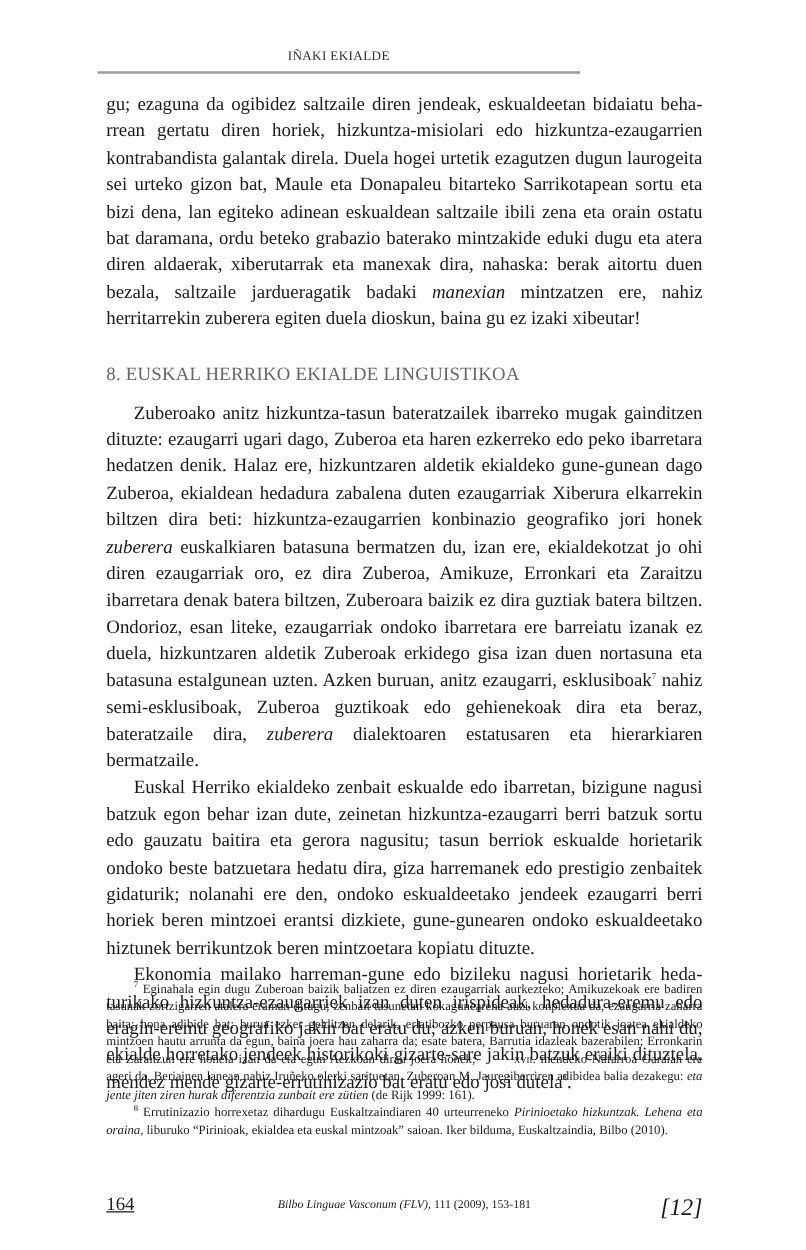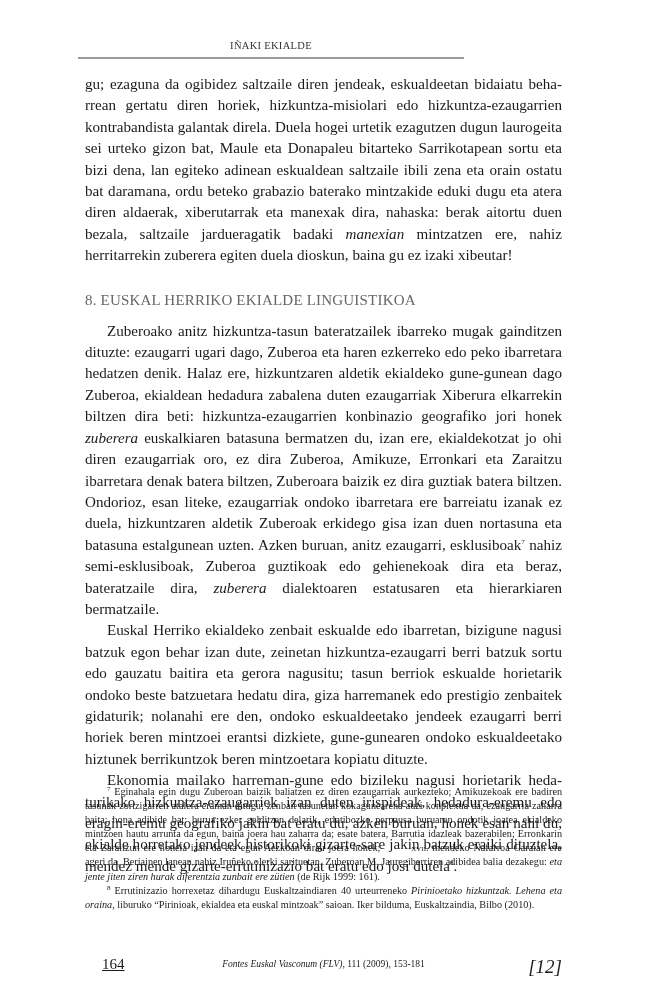--- a/index.html
+++ b/index.html
@@ -93,21 +93,21 @@
     }
     .page-footer {
       position: absolute;
       top: 956px;
       left: 85px;
       width: 477px;
       height: 20px;
     }
     .page-number {
       position: absolute;
-      left: 17px;
+      left: 0;
       top: 0;
       font-size: 15px;
       text-decoration: underline;
     }
     .journal-citation {
       position: absolute;
       left: 0;
       width: 477px;
       top: 3px;
       text-align: center;
@@ -142,15 +142,15 @@
   <p class="body indent"><span>Ekonomia mailako harreman-gune edo bizileku nagusi horietarik heda­turikako hizkuntza-ezaugarriek izan duten irispideak, hedadura-eremu edo eragin-eremu geografiko jakin bat eratu du; azken buruan, honek esan nahi du, ekialde horretako jendeek historikoki gizarte-sare jakin batzuk eraiki di­tuztela, mendez mende gizarte-errutinizazio bat eratu edo josi dutela</span><sup class="fnref">8</sup><span>.</span></p>
 </div>
 
 <div class="footnotes">
   <p class="fn"><sup>7</sup><span> Eginahala egin dugu Zuberoan baizik baliatzen ez diren ezaugarriak aurkezteko; Amikuzekoak ere badiren tasunak zortzigarren atalera eraman ditugu; zenbait tasunetan kokagunearena auzi konple­xua da, ezaugarria zaharra baita; hona adibide bat: burua ezker gelditzen delarik, erlatibozko perpausa buruaren ondotik joatea ekialdeko mintzoen hautu arrunta da egun, baina joera hau zaharra da; esate batera, Barrutia idazleak bazerabilen; Erronkarin eta Zaraitzun ere honela izan da eta egun Aezkoan dirau joera honek; </span><span class="smallcaps">xvii</span><span>. mendeko Nafarroa Garaian ere ageri da, Beriainen lanean nahiz Iruñeko oler­ki saritu­etan. Zuberoan M. Jauregiberriren adibidea balia dezakegu: </span><em>eta jente jiten ziren hurak diferen­tzia zunbait ere zütien</em><span> (de Rijk 1999: 161).</span></p>
   <p class="fn"><sup>8</sup><span> Errutinizazio horrexetaz dihardugu Euskaltzaindiaren 40 urteurreneko </span><em>Pirinioetako hizkuntzak. Lehena eta oraina,</em><span> liburuko “Pirinioak, ekialdea eta euskal mintzoak” saioan. Iker bilduma, Euskaltzaindia, Bilbo (2010).</span></p>
 </div>
 
 <div class="page-footer">
   <span class="page-number">164</span>
-  <span class="journal-citation"><em>Fontes Euskal Vasconum (FLV),</em><span> 111 (2009), 153-181</span></span>
+  <span class="journal-citation"><em>Bilbo Linguae Vasconum (FLV),</em><span> 111 (2009), 153-181</span></span>
   <span class="bracket-page">[12]</span>
 </div>
 
 </body></html>

